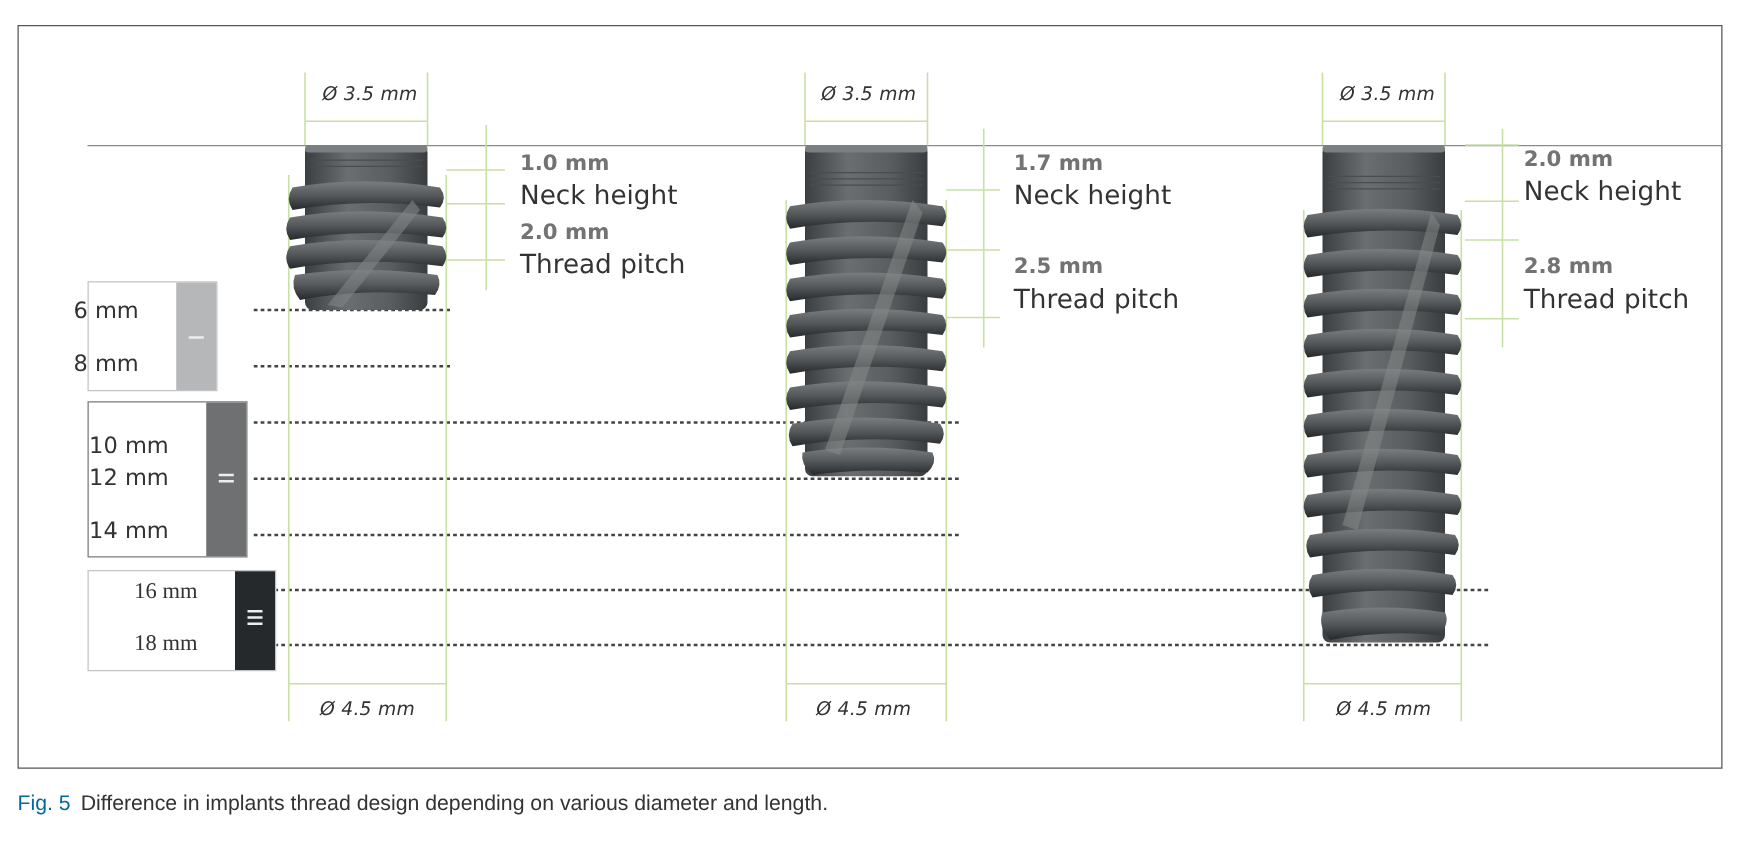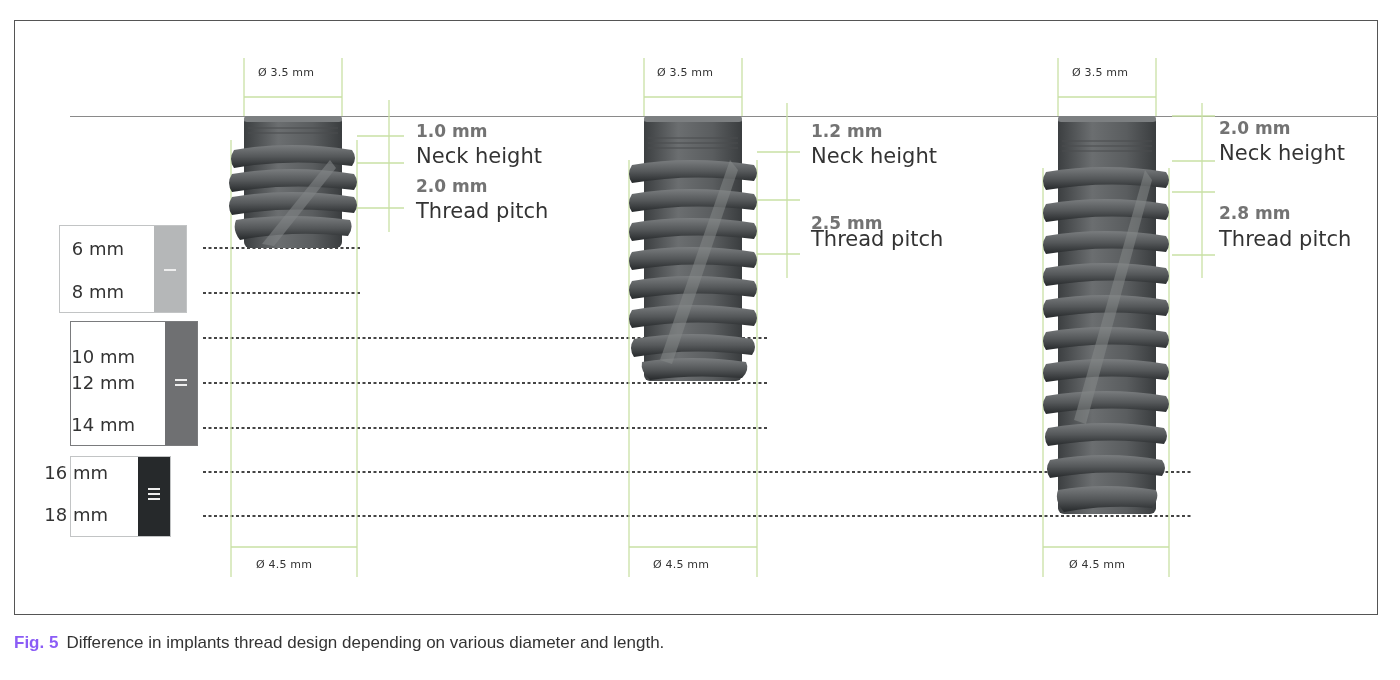--- a/index.html
+++ b/index.html
@@ -1,28 +1,28 @@
 <!DOCTYPE html>
 <html><head>
 <meta charset="utf-8">
 <style>
   html,body{margin:0;padding:0;background:#ffffff;}
   body{width:1400px;height:680px;position:relative;overflow:hidden;font-family:"DejaVu Sans","Liberation Sans",sans-serif;color:#333;}
   .frame{position:absolute;left:14px;top:20px;width:1364px;height:595px;border:1.5px solid #555;box-sizing:border-box;}
   .baseline{position:absolute;left:70px;top:116px;width:1308px;height:1px;background:#8a8a8a;}
   .abs{position:absolute;}
-  .dim{font-size:11px;color:#333;white-space:nowrap;letter-spacing:0.2px;}
+  .dim{font-size:15px;color:#333;white-space:nowrap;letter-spacing:0.2px;font-style:italic;}
   .val{font-size:17px;font-weight:bold;color:#737373;white-space:nowrap;}
   .lbl{font-size:21px;color:#333;white-space:nowrap;}
   .box{position:absolute;background:#fff;box-sizing:border-box;}
   .box .txt{position:absolute;right:62px;font-size:18px;color:#333;white-space:nowrap;}
   .box .bar{position:absolute;right:0;top:0;bottom:0;width:32px;}
   .bar .mark{position:absolute;left:50%;transform:translateX(-50%);width:12px;height:2px;background:#eee;}
   .caption{position:absolute;left:14px;top:633px;font-size:17px;color:#333;white-space:nowrap;font-family:"Liberation Sans","DejaVu Sans",sans-serif;}
-  .caption .fig{font-weight:bold;color:#8b5cf6;margin-right:8px;font-family:"Liberation Sans",sans-serif;margin-top:36px;}
+  .caption .fig{font-weight:normal;color:#0369a1;margin-right:8px;font-family:"Liberation Sans",sans-serif;margin-top:36px;}
   svg{position:absolute;left:0;top:0;}
 </style>
 </head>
 <body>
 
 <div class="frame"></div>
 <div class="baseline"></div>
 
 <svg width="1400" height="680">
   <defs>
@@ -138,60 +138,60 @@
       <path d="M1046 364 Q1105 354 1166 364 Q1172 372 1166 380 Q1105 372 1046 382 Q1040 373 1046 364Z"></path>
       <path d="M1046 396 Q1105 386 1166 396 Q1172 404 1166 412 Q1105 404 1046 414 Q1040 405 1046 396Z"></path>
       <path d="M1048 428 Q1105 418 1164 428 Q1170 436 1164 444 Q1105 436 1048 446 Q1042 437 1048 428Z"></path>
       <path d="M1050 460 Q1105 450 1162 460 Q1168 468 1162 476 Q1105 468 1050 478 Q1044 469 1050 460Z"></path>
       <path d="M1058 490 Q1105 482 1156 490 Q1160 498 1152 508 Q1105 504 1064 512 Q1054 501 1058 490Z"></path>
     </g>
     <path d="M1074 420 L1145 170 L1152 180 L1086 424Z" fill="#858889" opacity="0.55"></path>
   </g>
 </svg>
 
-<div class="box" style="left:59px;top:225px;width:128px;height:88px;border:1.5px solid #c2c4c5;">
+<div class="box" style="left:70px;top:225px;width:104px;height:88px;border:1.5px solid #c2c4c5;">
   <span class="txt" style="top:12px;">6 mm</span>
   <span class="txt" style="top:55px;">8 mm</span>
   <div class="bar" style="background:#b5b7b8;">
     <div class="mark" style="top:43px;"></div>
   </div>
 </div>
 
 <div class="box" style="left:70px;top:321px;width:128px;height:125px;border:1.5px solid #7a7b7d;">
   <span class="txt" style="top:24px;">10 mm</span>
   <span class="txt" style="top:50px;">12 mm</span>
   <span class="txt" style="top:92px;">14 mm</span>
   <div class="bar" style="background:#6f7072;">
     <div class="mark" style="top:57px;"></div>
     <div class="mark" style="top:62px;"></div>
   </div>
 </div>
 
-<div class="box" style="left:70px;top:456px;width:101px;height:81px;border:1.5px solid #c2c4c5;">
+<div class="box" style="left:70px;top:456px;width:151px;height:81px;border:1.5px solid #c2c4c5;font-family:Liberation Serif, serif;">
   <span class="txt" style="top:5px;">16 mm</span>
   <span class="txt" style="top:47px;">18 mm</span>
   <div class="bar" style="background:#26292b;">
     <div class="mark" style="top:31px;"></div>
     <div class="mark" style="top:36px;"></div>
     <div class="mark" style="top:41px;"></div>
   </div>
 </div>
 
 <span class="abs dim" style="left:258px;top:66px;">Ø 3.5 mm</span>
 <span class="abs dim" style="left:256px;top:558px;">Ø 4.5 mm</span>
 <span class="abs val" style="left:416px;top:121px;">1.0 mm</span>
 <span class="abs lbl" style="left:416px;top:144px;">Neck height</span>
 <span class="abs val" style="left:416px;top:176px;">2.0 mm</span>
 <span class="abs lbl" style="left:416px;top:199px;">Thread pitch</span>
 
 <span class="abs dim" style="left:657px;top:66px;">Ø 3.5 mm</span>
 <span class="abs dim" style="left:653px;top:558px;">Ø 4.5 mm</span>
-<span class="abs val" style="left:811px;top:121px;">1.2 mm</span>
+<span class="abs val" style="left:811px;top:121px;">1.7 mm</span>
 <span class="abs lbl" style="left:811px;top:144px;">Neck height</span>
-<span class="abs val" style="left:811px;top:213px;">2.5 mm</span>
+<span class="abs val" style="left:811px;top:203px;">2.5 mm</span>
 <span class="abs lbl" style="left:811px;top:227px;">Thread pitch</span>
 
 <span class="abs dim" style="left:1072px;top:66px;">Ø 3.5 mm</span>
 <span class="abs dim" style="left:1069px;top:558px;">Ø 4.5 mm</span>
 <span class="abs val" style="left:1219px;top:118px;">2.0 mm</span>
 <span class="abs lbl" style="left:1219px;top:141px;">Neck height</span>
 <span class="abs val" style="left:1219px;top:203px;">2.8 mm</span>
 <span class="abs lbl" style="left:1219px;top:227px;">Thread pitch</span>
 
 <div class="caption">

